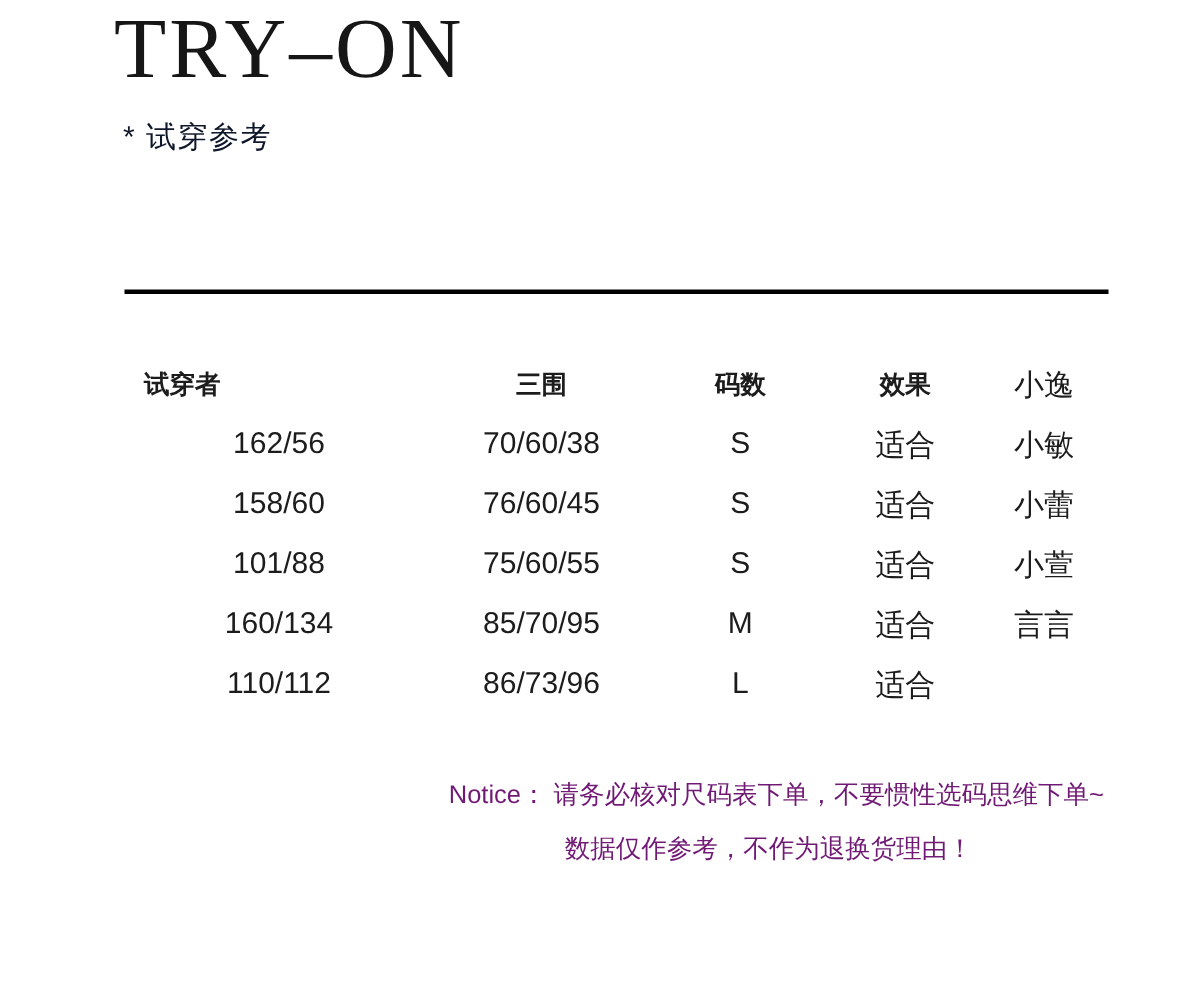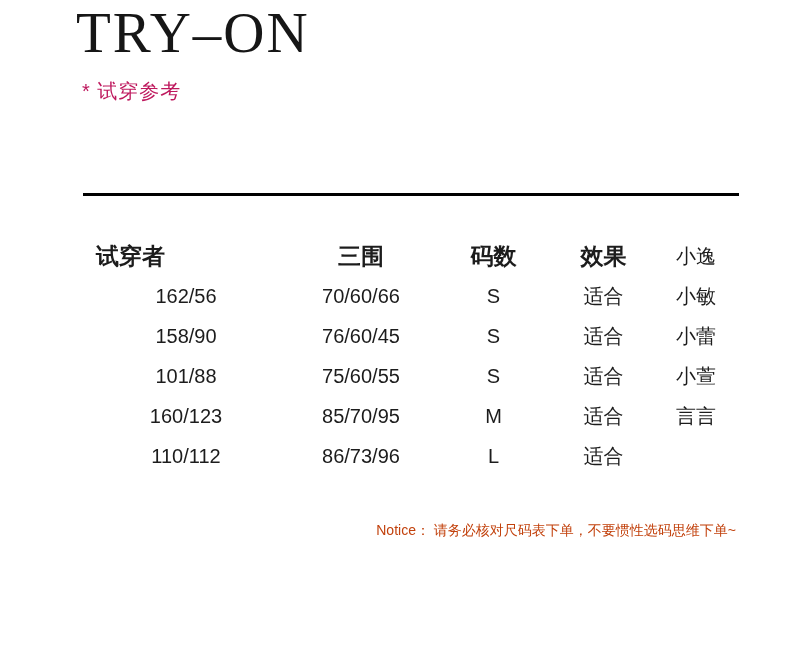--- a/index.html
+++ b/index.html
@@ -23,21 +23,21 @@
     letter-spacing: 2px;
     color: #161616;
     white-space: nowrap;
   }
   .subtitle {
     position: absolute;
     left: 66px;
     top: 78px;
     font-size: 20px;
     letter-spacing: 1px;
-    color: #be185d;
+    color: #0f172a;
     white-space: nowrap;
   }
   .divider {
     position: absolute;
     left: 67px;
     top: 193px;
     width: 656px;
     height: 3px;
     background: #000000;
   }
@@ -46,30 +46,30 @@
     left: 80px;
     top: 236px;
     display: grid;
     grid-template-columns: 180px 170px 95px 125px 65px;
     grid-auto-rows: 40px;
     align-items: center;
     font-size: 20px;
   }
   .cell { justify-self: center; white-space: nowrap; }
   .cell.c1 { justify-self: start; }
-  .th { font-weight: bold; font-size: 23px; }
+  .th { font-weight: bold; font-size: 17px; }
   .td.c1 { padding-left: 10px; }
   .notice {
     position: absolute;
     right: 70px;
     top: 512px;
     text-align: center;
-    font-size: 14px;
+    font-size: 17px;
     line-height: 36px;
-    color: #c2410c;
+    color: #701a75;
     white-space: nowrap;
   }
   .notice .line2 { padding-right: 10px; }
 </style>
 </head>
 <body>
 
 <div class="page">
 
   <div class="title">TRY–ON</div>
@@ -80,46 +80,47 @@
 
   <div class="tryon-table">
 
     <div class="cell th c1">试穿者</div>
     <div class="cell th c3">三围</div>
     <div class="cell th c4">码数</div>
     <div class="cell th c5">效果</div>
 
     <div class="cell td c1">小逸</div>
     <div class="cell td c2">162/56</div>
-    <div class="cell td c3">70/60/66</div>
+    <div class="cell td c3">70/60/38</div>
     <div class="cell td c4">S</div>
     <div class="cell td c5">适合</div>
 
     <div class="cell td c1">小敏</div>
-    <div class="cell td c2">158/90</div>
+    <div class="cell td c2">158/60</div>
     <div class="cell td c3">76/60/45</div>
     <div class="cell td c4">S</div>
     <div class="cell td c5">适合</div>
 
     <div class="cell td c1">小蕾</div>
     <div class="cell td c2">101/88</div>
     <div class="cell td c3">75/60/55</div>
     <div class="cell td c4">S</div>
     <div class="cell td c5">适合</div>
 
     <div class="cell td c1">小萱</div>
-    <div class="cell td c2">160/123</div>
+    <div class="cell td c2">160/134</div>
     <div class="cell td c3">85/70/95</div>
     <div class="cell td c4">M</div>
     <div class="cell td c5">适合</div>
 
     <div class="cell td c1">言言</div>
     <div class="cell td c2">110/112</div>
     <div class="cell td c3">86/73/96</div>
     <div class="cell td c4">L</div>
     <div class="cell td c5">适合</div>
   </div>
 
   <div class="notice">
     <div class="line1">Notice： 请务必核对尺码表下单，不要惯性选码思维下单~</div>
+    <div class="line2">数据仅作参考，不作为退换货理由！</div>
   </div>
 
 </div>
 
 </body></html>

